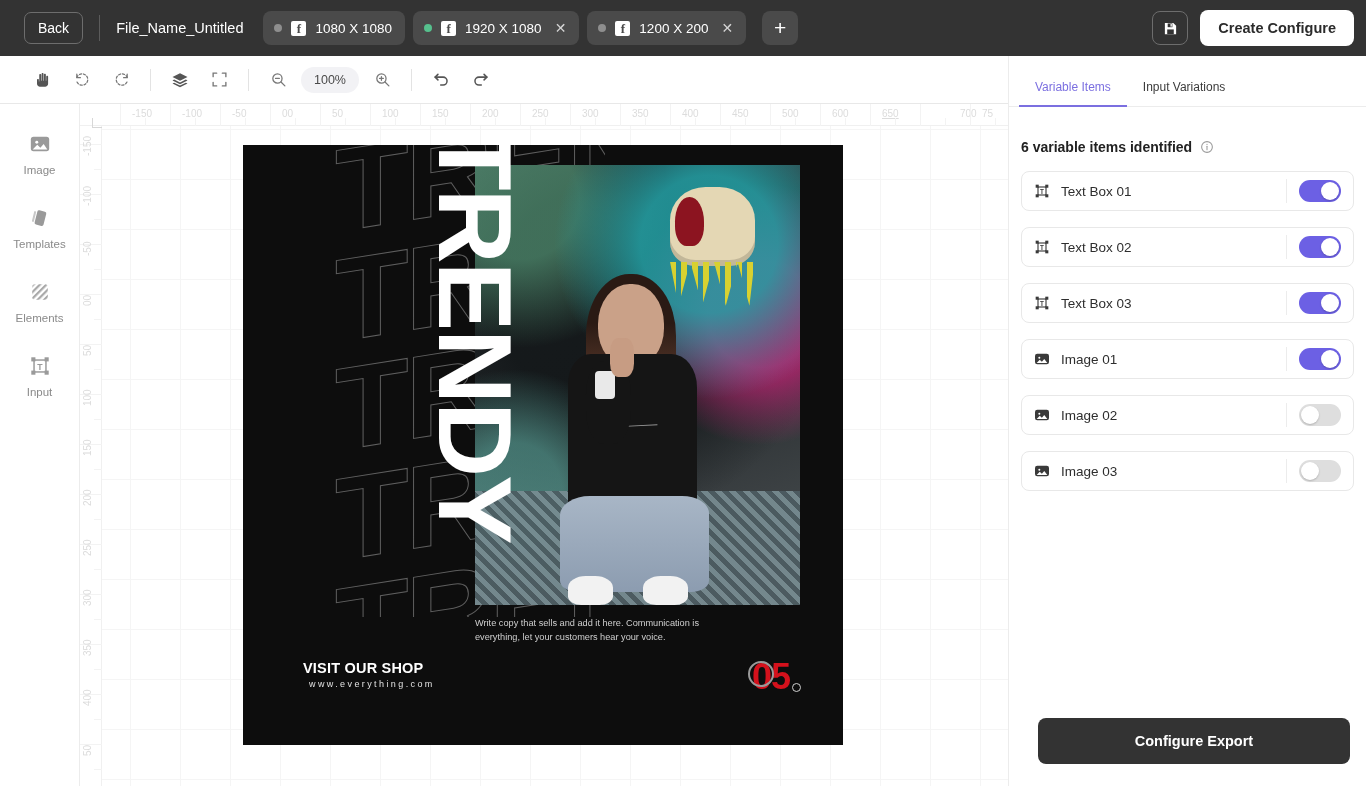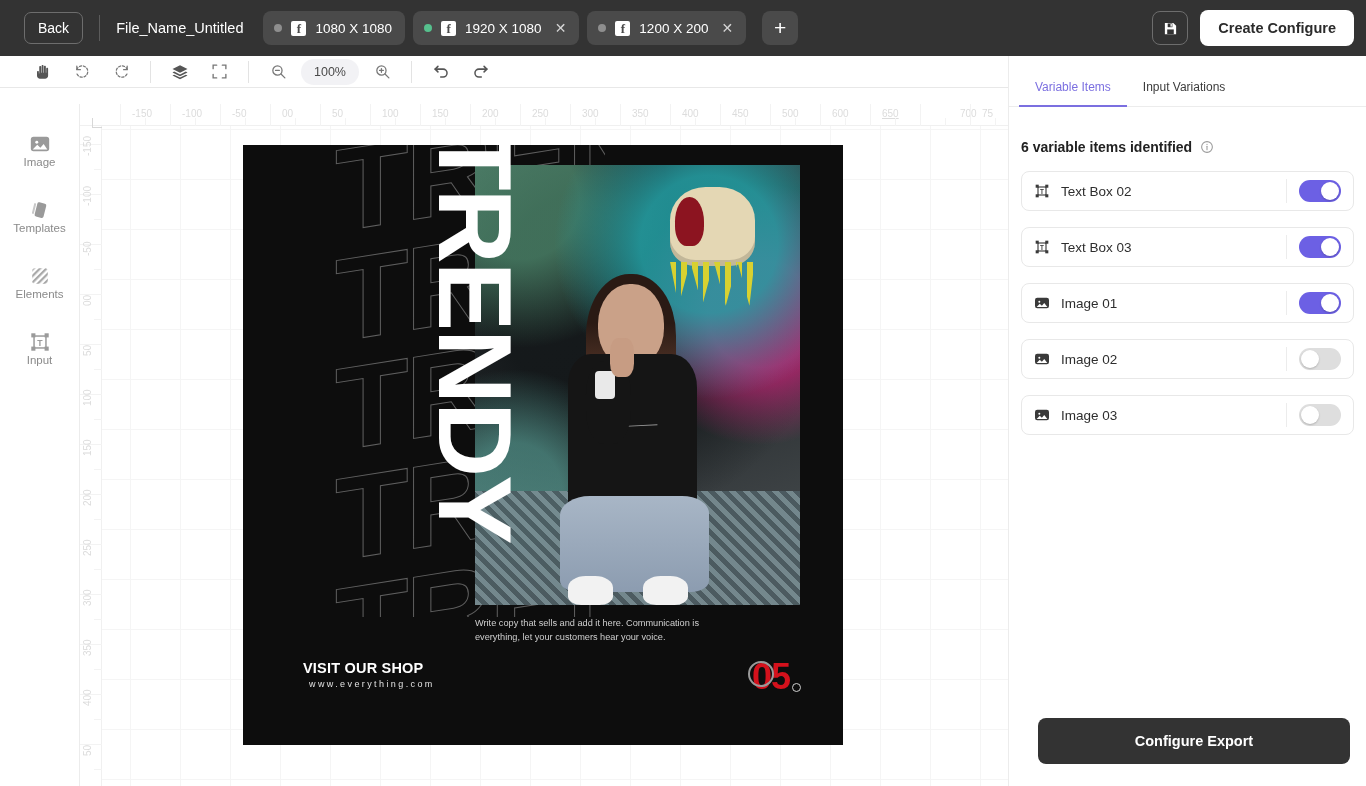--- a/index.html
+++ b/index.html
@@ -62,21 +62,21 @@
     display: flex; align-items: center; justify-content: center; cursor: pointer;
   }
   .create-btn {
     height: 36px; padding: 0 18px; border-radius: 8px; background: #ffffff;
     color: #2b2b2b; font-size: 14.5px; font-weight: 600; cursor: pointer;
     display: flex; align-items: center; border: none;
   }
 
   
   .toolbar {
-    position: absolute; left: 0; top: 56px; width: 1366px; height: 32px;
+    position: absolute; left: 0; top: 56px; width: 1366px; height: 48px;
     background: #fff; border-bottom: 1px solid #e8e8e8;
     display: flex; align-items: center; padding-left: 26px; gap: 0;
   }
   .tbtn {
     width: 34px; height: 34px; border-radius: 6px; cursor: pointer;
     display: flex; align-items: center; justify-content: center;
     color: #6b6b6b;
   }
   .tbtn + .tbtn { margin-left: 5px; }
   .tb-sep { width: 1px; height: 22px; background: #e3e3e3; margin: 0 12px; }
@@ -87,21 +87,21 @@
   }
 
   
   .rail {
     position: absolute; left: 0; top: 104px; width: 80px; height: 682px;
     background: #fff; border-right: 1px solid #ececec;
     padding-top: 28px;
   }
   .rail-item {
     display: flex; flex-direction: column; align-items: center;
-    margin-bottom: 30px; cursor: pointer;
+    gap: 8px; margin-bottom: 30px; cursor: pointer;
   }
   .rail-label { font-size: 11.5px; color: #8a8a8a; }
   .rail-ico { color: #9a9a9a; display: flex; align-items: center; justify-content: center; height: 24px;}
 
   
   .canvas-area {
     position: absolute; left: 80px; top: 104px; width: 928px; height: 682px;
     background: #ffffff; overflow: hidden;
   }
   .ruler-h {
@@ -644,20 +644,37 @@
       <svg width="14" height="14" viewBox="0 0 24 24" fill="none" stroke="#9a9a9a" stroke-width="1.8">
         <circle cx="12" cy="12" r="9.2"></circle>
           <path d="M12 10.6v6" stroke-linecap="round"></path>
           <circle cx="12" cy="7.4" r="1.1" fill="#9a9a9a" stroke="none"></circle>
       </svg>
     </span>
   </div>
 
   <div class="vi-list">
 
+    <div class="vi-row">
+      <span class="vi-ico">
+        <svg width="16" height="16" viewBox="0 0 24 24">
+          <rect x="6" y="6" width="12" height="12" fill="none" stroke="#3a3a3a" stroke-width="1.7"></rect>
+          <rect x="2.5" y="2.5" width="4.6" height="4.6" fill="#3a3a3a"></rect>
+          <rect x="16.9" y="2.5" width="4.6" height="4.6" fill="#3a3a3a"></rect>
+          <rect x="2.5" y="16.9" width="4.6" height="4.6" fill="#3a3a3a"></rect>
+          <rect x="16.9" y="16.9" width="4.6" height="4.6" fill="#3a3a3a"></rect>
+          <text x="12" y="16" font-size="9.5" font-family="Liberation Sans, sans-serif" fill="#3a3a3a" text-anchor="middle" font-weight="bold">T</text>
+        </svg>
+      </span>
+      <span class="vi-label">Text Box 01</span>
+      <span class="vi-div"></span>
+      <span class="toggle on">
+          <span class="knob"></span>
+        </span>
+    </div>
 
     <div class="vi-row">
       <span class="vi-ico">
         <svg width="16" height="16" viewBox="0 0 24 24">
           <rect x="6" y="6" width="12" height="12" fill="none" stroke="#3a3a3a" stroke-width="1.7"></rect>
           <rect x="2.5" y="2.5" width="4.6" height="4.6" fill="#3a3a3a"></rect>
           <rect x="16.9" y="2.5" width="4.6" height="4.6" fill="#3a3a3a"></rect>
           <rect x="2.5" y="16.9" width="4.6" height="4.6" fill="#3a3a3a"></rect>
           <rect x="16.9" y="16.9" width="4.6" height="4.6" fill="#3a3a3a"></rect>
           <text x="12" y="16" font-size="9.5" font-family="Liberation Sans, sans-serif" fill="#3a3a3a" text-anchor="middle" font-weight="bold">T</text>

